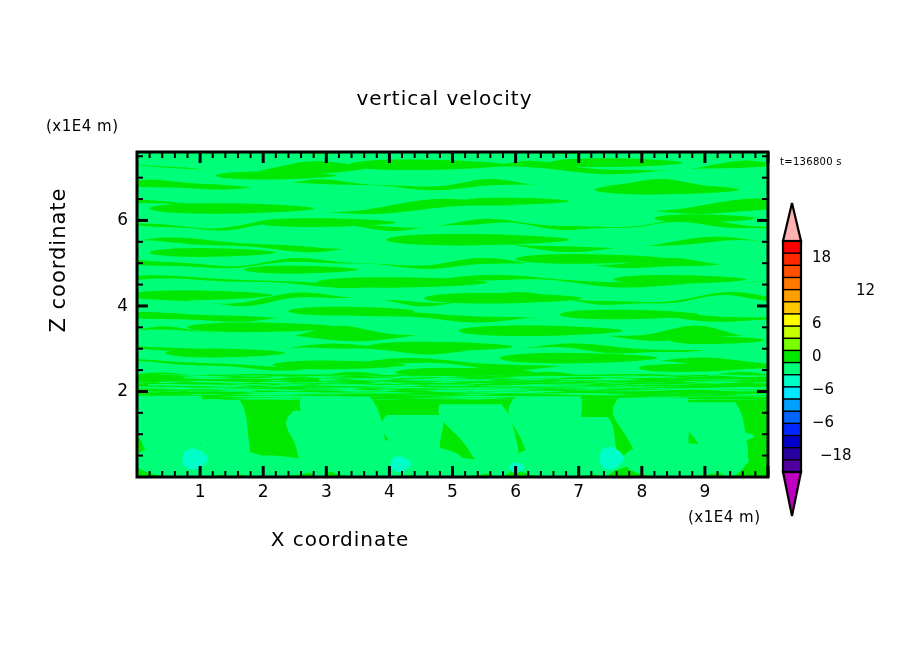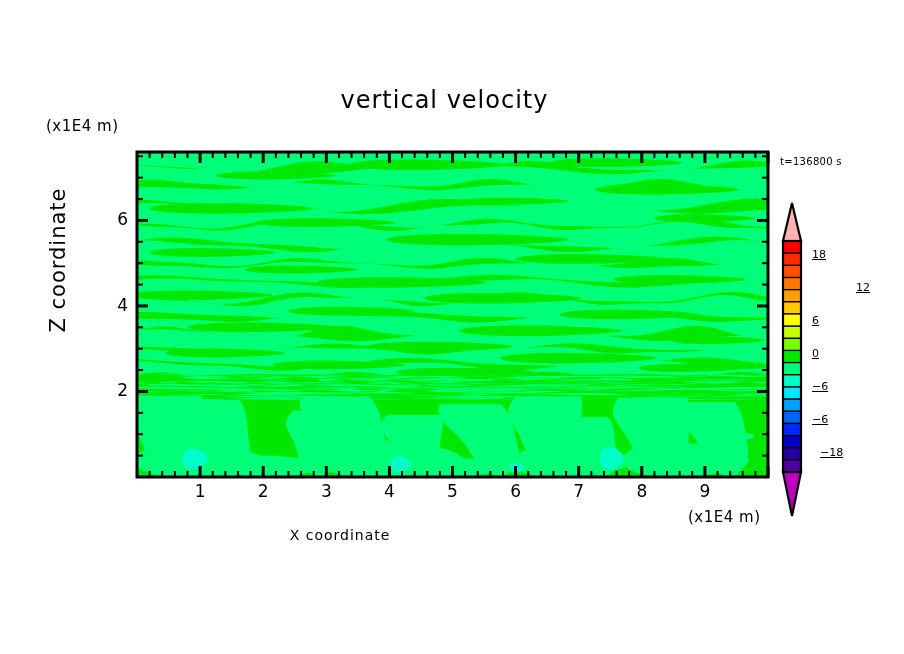--- a/index.html
+++ b/index.html
@@ -1,29 +1,29 @@
 <!DOCTYPE html>
 <html><head>
 <meta charset="utf-8">
 <style>
   html,body{margin:0;padding:0;background:#ffffff;}
   body{width:904px;height:654px;overflow:hidden;
        font-family:"DejaVu Sans","Liberation Sans",sans-serif;color:#000;}
   #root{position:relative;width:904px;height:654px;}
   .txt{position:absolute;white-space:pre;color:#000;}
-  #title{left:0;top:86px;width:889px;text-align:center;font-size:24px;letter-spacing:1px;}
+  #title{left:0;top:86px;width:889px;text-align:center;font-size:20px;letter-spacing:1px;}
   #yunit{left:46px;top:117px;font-size:15px;letter-spacing:.5px;}
   #xunit{left:688px;top:508px;font-size:15px;letter-spacing:.5px;}
-  #xaxis-title{left:0;top:527px;width:680px;text-align:center;font-size:14px;letter-spacing:1px;}
+  #xaxis-title{left:0;top:527px;width:680px;text-align:center;font-size:20px;letter-spacing:1px;}
   #yaxis-title{position:absolute;left:-52px;top:248px;width:220px;text-align:center;
                font-size:21px;letter-spacing:1px;transform:rotate(-90deg);transform-origin:50% 50%;}
   #tstamp{left:780px;top:156px;font-size:10px;letter-spacing:.3px;}
   .xtick-lbl{font-size:17px;text-align:center;width:30px;top:481px;}
   .ytick-lbl{font-size:17px;text-align:right;width:24px;left:104px;}
-  .cb-lbl{font-size:11px;left:812px;width:46px;text-align:left;text-decoration:underline;}
+  .cb-lbl{font-size:15px;left:812px;width:46px;text-align:left;}
   svg{position:absolute;left:0;top:0;}
 </style>
 </head>
 <body>
 
 <div id="root">
 
   <div class="txt" id="title">vertical velocity</div>
 
   <div class="txt" id="yunit">(x1E4 m)</div>

